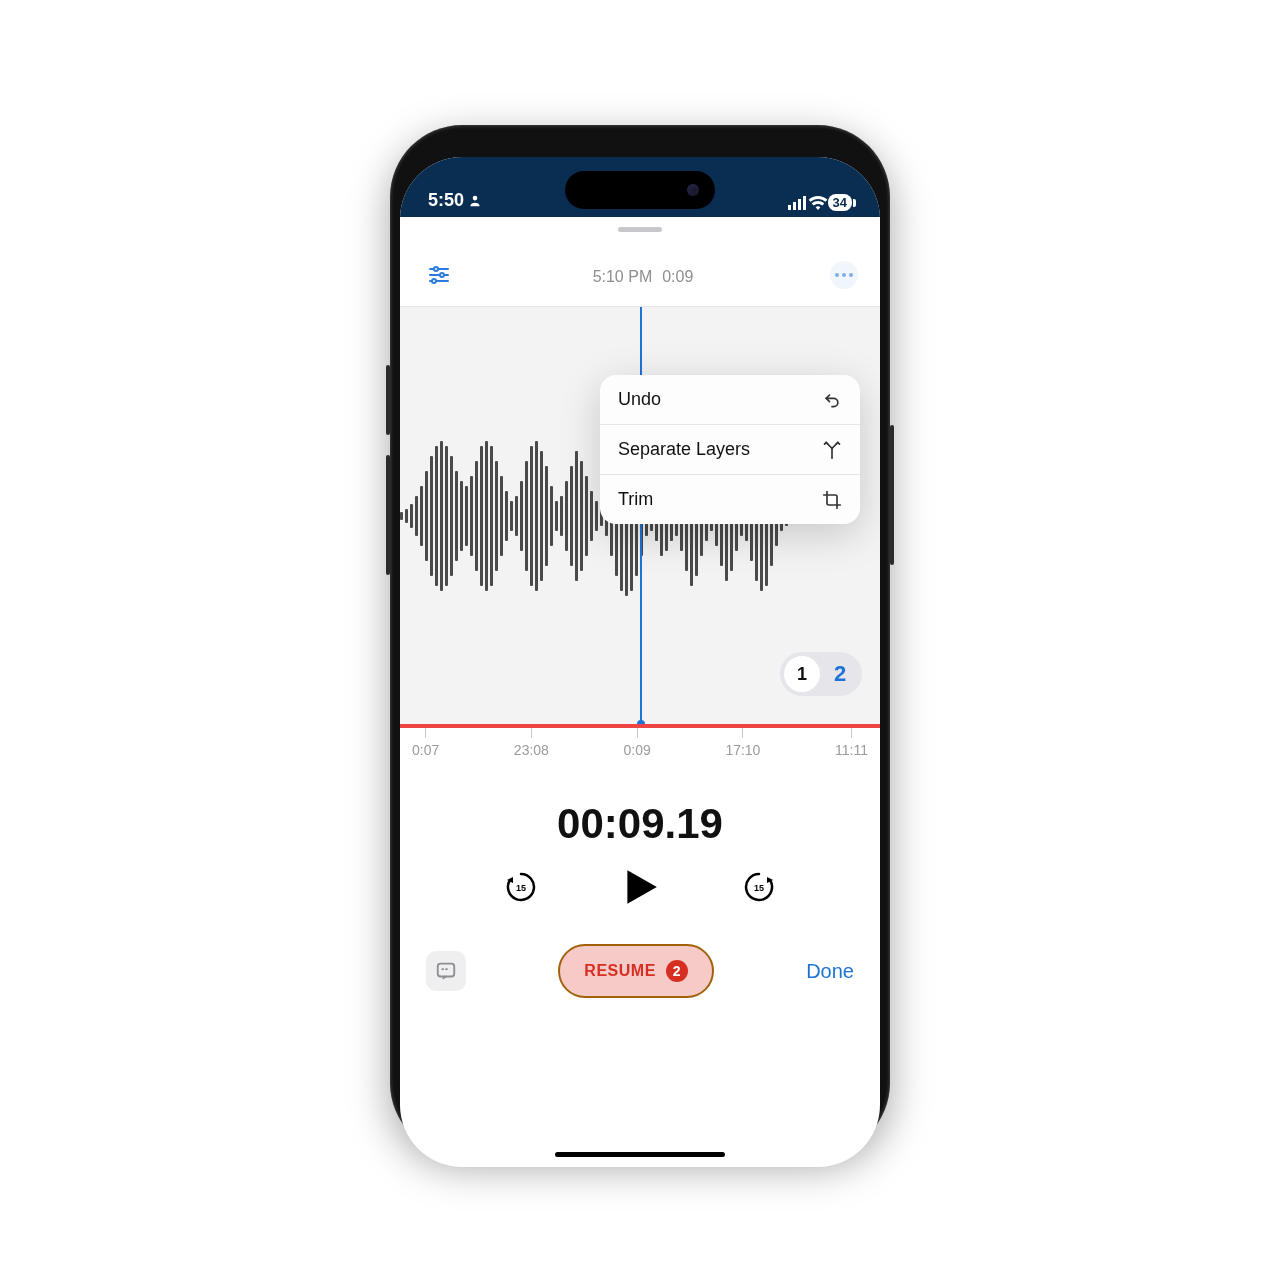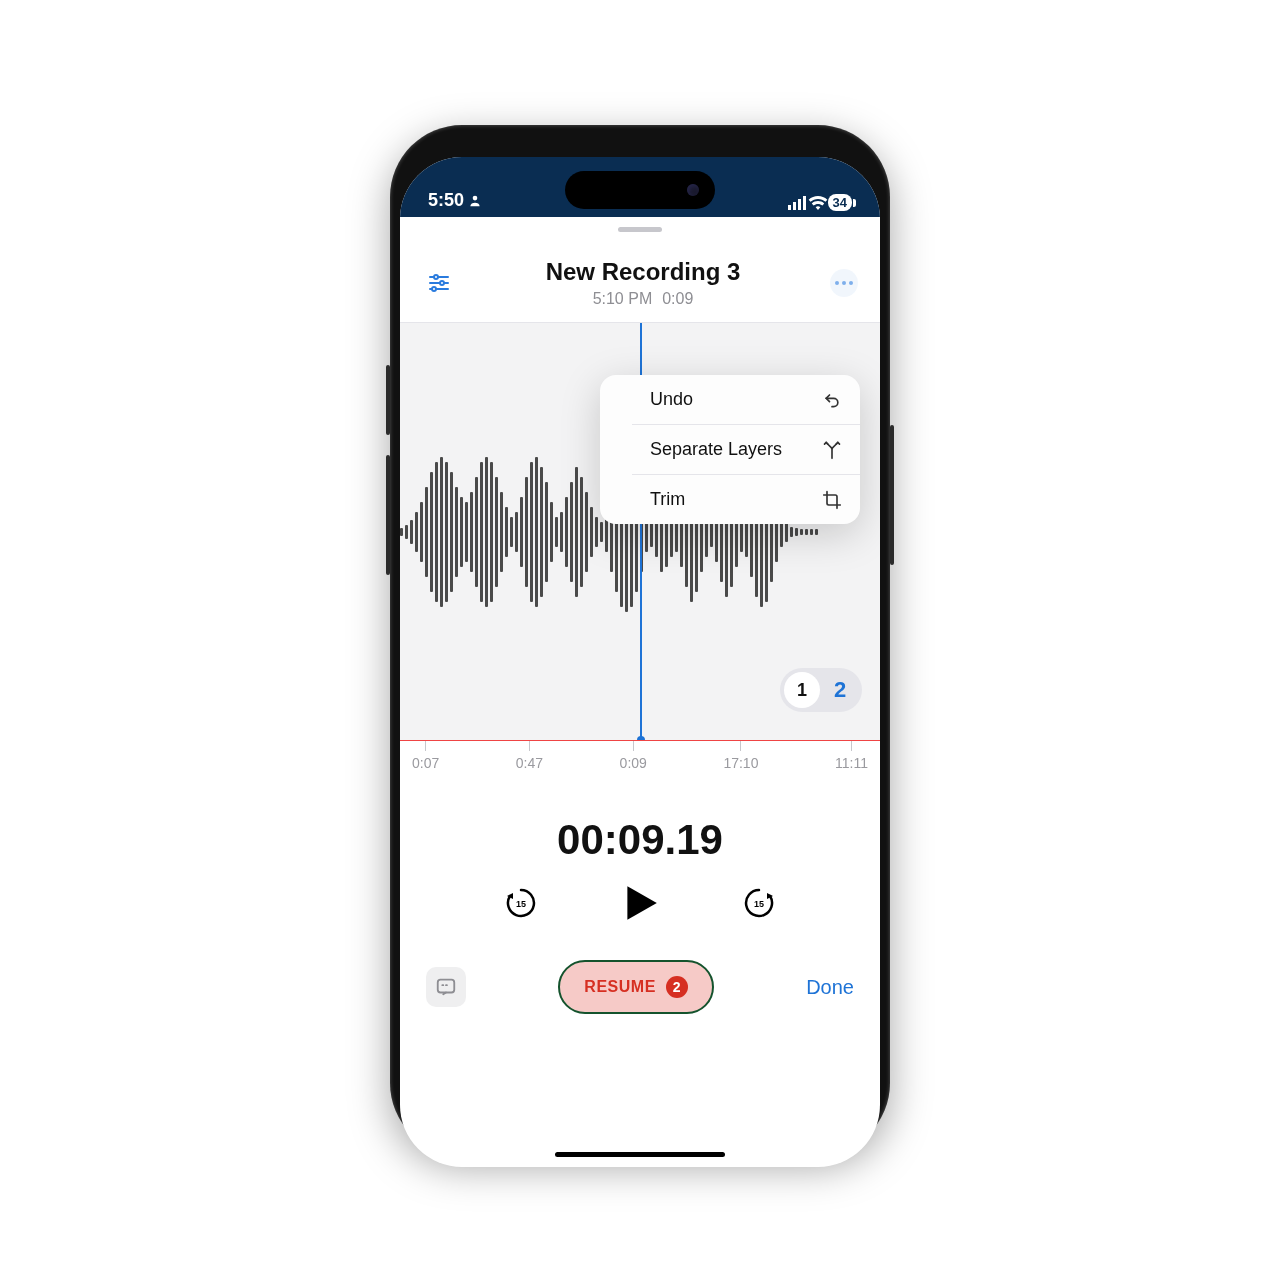--- a/index.html
+++ b/index.html
@@ -89,21 +89,20 @@
 
   
   .popover {
     position:absolute; top:218px; right:20px;
     width:260px;
     background:#fdfdfd;
     border-radius:16px;
     box-shadow: 0 10px 40px rgba(0,0,0,.18);
     overflow:hidden;
     z-index:10;
-    padding-left:32px;
   }
   .popover-item {
     display:flex; align-items:center; justify-content:space-between;
     padding:14px 18px;
     font-size:18px; color:#111;
     border-bottom:1px solid #e5e5ea;
   }
   .popover-item:last-child{ border-bottom:none; }
   .popover-item .mi-icon { color:#333; display:flex; }
 
@@ -145,21 +144,21 @@
   }
   .layer-btn.inactive { background:#fff; color:#111; }
   .layer-btn.active { color:#1e73d6; font-size:22px; }
 
   
   .ruler {
     height:42px; background:#fff;
     display:flex; justify-content:space-between;
     padding:0 12px;
     font-size:14px; color:#9a9a9f;
-    border-top:1px solid #ef4444;
+    border-top:4px solid #ef4444;
   }
   .ruler-tick { display:flex; flex-direction:column; align-items:center; }
   .ruler-tick::before{
     content:""; width:1px; height:10px; background:#c7c7cc; margin-bottom:4px;
   }
 
   
   .timecode {
     text-align:center; font-size:42px; font-weight:600; color:#111;
     font-variant-numeric: tabular-nums;
@@ -174,21 +173,21 @@
   
   .bottom-row {
     display:flex; align-items:center; justify-content:space-between;
     padding: 18px 26px 30px 26px;
   }
   .transcript-btn {
     width:40px;height:40px;border-radius:10px;background:#efeff0;color:#8e8e93;
     display:flex;align-items:center;justify-content:center;
   }
   .resume-btn {
-    background:#f6cac7; border:2px solid #14532d;
+    background:#f6cac7; border:2px solid #a16207;
     color:#d62f22; font-weight:800; letter-spacing:.5px;
     padding:14px 24px; border-radius:30px;
     display:flex; align-items:center; gap:10px;
   }
   .resume-badge {
     background:#d62f22; color:#fff; border-radius:50%;
     width:22px;height:22px;font-size:14px;display:flex;align-items:center;justify-content:center;
   }
   .done-btn { color:#1e73d6; font-size:20px; font-weight:500; }
 
@@ -242,21 +241,20 @@
         <svg width="24" height="24" viewBox="0 0 24 24" fill="none" stroke="#2a7bde" stroke-width="2" stroke-linecap="round">
           <line x1="3" y1="6" x2="21" y2="6"></line>
             <circle cx="9" cy="6" r="2" fill="#fff"></circle>
           <line x1="3" y1="12" x2="21" y2="12"></line>
             <circle cx="15" cy="12" r="2" fill="#fff"></circle>
           <line x1="3" y1="18" x2="21" y2="18"></line>
             <circle cx="7" cy="18" r="2" fill="#fff"></circle>
         </svg>
       </div>
       <div class="header-center">
-        <div class="title">New Recording 3</div>
         <div class="subtitle">
           <span>5:10 PM</span>
           <span>0:09</span>
         </div>
       </div>
       <div class="more-circle">
         <div class="dots">
             <span></span>
             <span></span>
             <span></span>
@@ -386,21 +384,21 @@
             <div class="wf-bar" style="height: 6px;"></div>
           </div>
         <div class="playhead"></div>
         <div class="layer-pill">
           <div class="layer-btn inactive">1</div>
           <div class="layer-btn active">2</div>
         </div>
       </div>
       <div class="ruler">
         <div class="ruler-tick">0:07</div>
-        <div class="ruler-tick">0:47</div>
+        <div class="ruler-tick">23:08</div>
         <div class="ruler-tick">0:09</div>
         <div class="ruler-tick">17:10</div>
         <div class="ruler-tick">11:11</div>
       </div>
     </div>
 
     <div class="timecode">00:09.19</div>
 
     <div class="transport">
       <div class="skip-btn">

